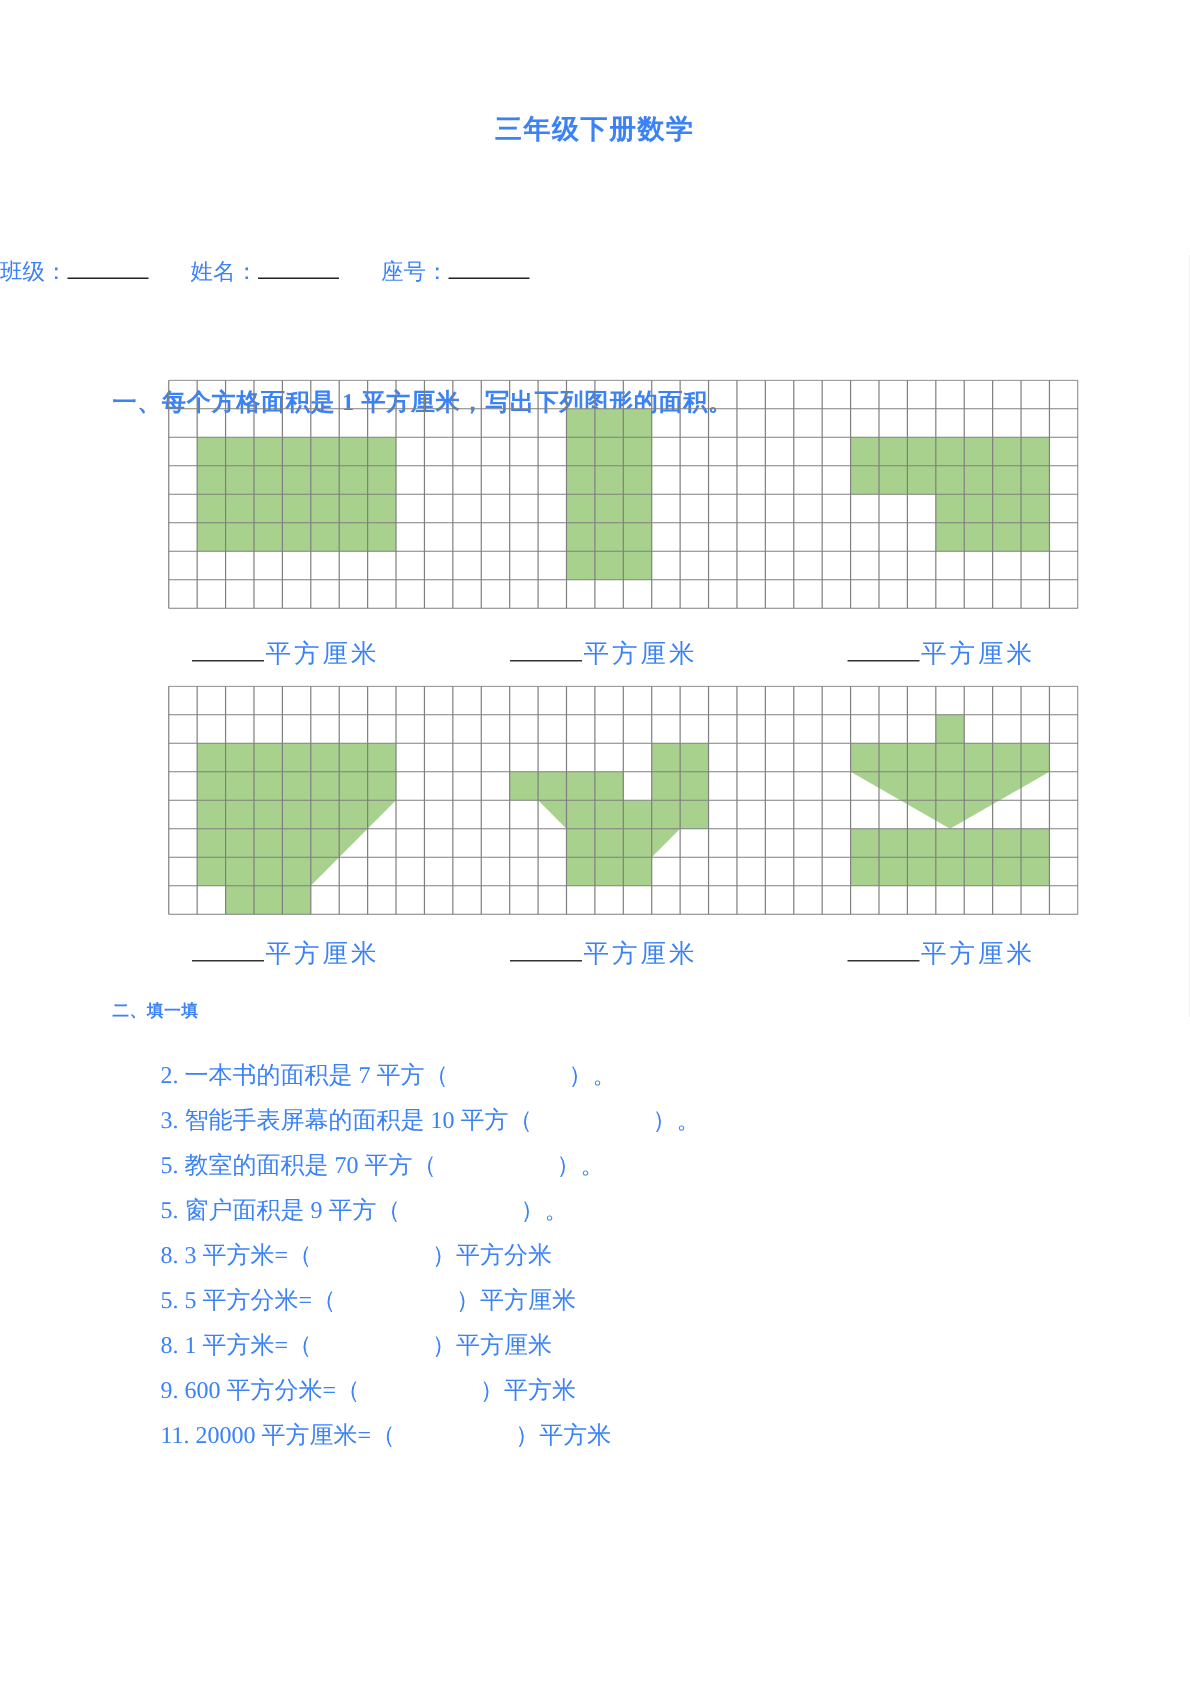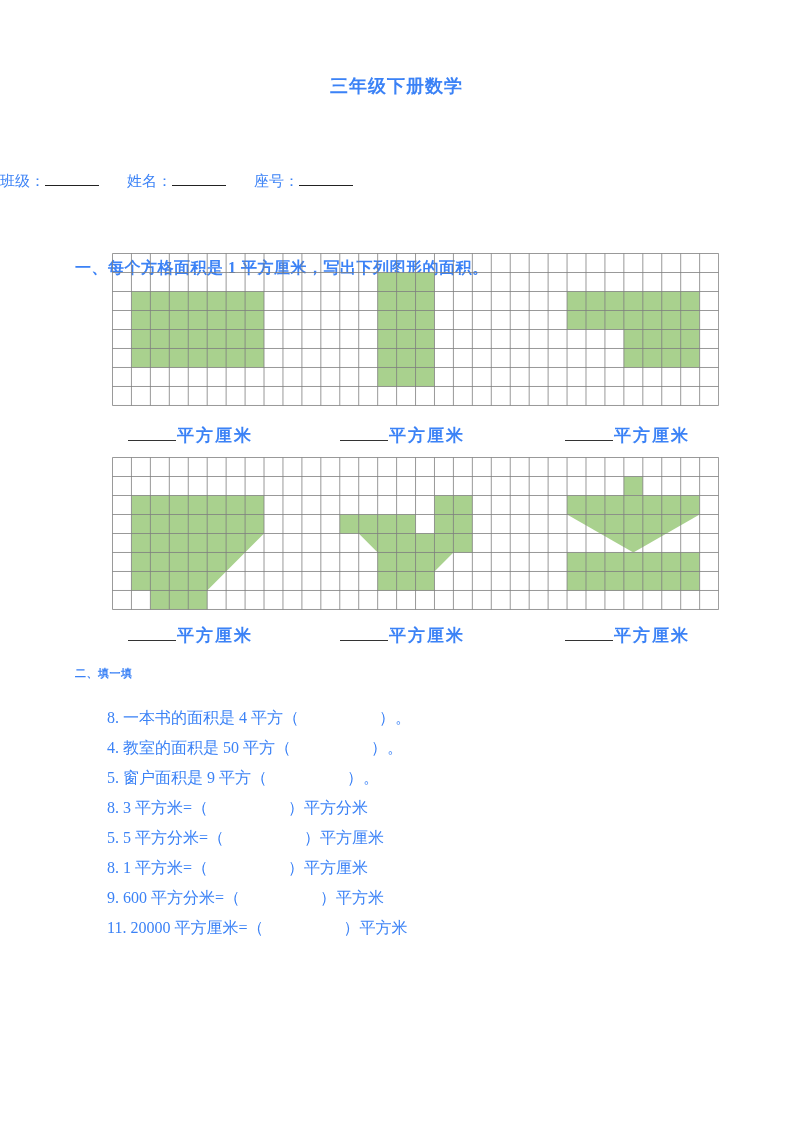--- a/index.html
+++ b/index.html
@@ -28,21 +28,21 @@
   }
   .sec-heading{
     position:absolute;left:75px;font-weight:bold;font-size:16px;
     letter-spacing:0.5px;white-space:pre;
   }
   .sec1{top:222px;margin-top:36px;}
   .sec2{top:666px;font-size:11px;}
   svg.grid{position:absolute;left:112px;display:block;}
   .grid1{top:253px;}
   .grid2{top:457px;}
-  .ans-row{position:absolute;left:0;top:0;width:793px;height:24px;font-weight:bold;}
+  .ans-row{position:absolute;left:0;top:0;width:793px;height:24px;}
   .row1{top:424px;}
   .row2{top:624px;}
   .ans{position:absolute;font-size:17px;letter-spacing:2px;white-space:nowrap;}
   .ans.a1{left:128px;}
   .ans.a2{left:340px;}
   .ans.a3{left:565px;}
   .ansblank{
     display:inline-block;width:48px;height:15px;
     border-bottom:1.5px solid #333;margin-right:1px;
   }
@@ -174,22 +174,23 @@
 
   <div class="ans-row row2">
     <span class="ans a1"><span class="ansblank"></span><span>平方厘米</span></span>
     <span class="ans a2"><span class="ansblank"></span><span>平方厘米</span></span>
     <span class="ans a3"><span class="ansblank"></span><span>平方厘米</span></span>
   </div>
 
   <div class="sec-heading sec2">二、填一填</div>
 
   <div class="questions">
-      <div class="q-item">8. 一本书的面积是 4 平方（                    ）。</div>
-      <div class="q-item">4. 教室的面积是 50 平方（                    ）。</div>
+      <div class="q-item">2. 一本书的面积是 7 平方（                    ）。</div>
+      <div class="q-item">3. 智能手表屏幕的面积是 10 平方（                    ）。</div>
+      <div class="q-item">5. 教室的面积是 70 平方（                    ）。</div>
       <div class="q-item">5. 窗户面积是 9 平方（                    ）。</div>
       <div class="q-item">8. 3 平方米=（                    ）平方分米</div>
       <div class="q-item">5. 5 平方分米=（                    ）平方厘米</div>
       <div class="q-item">8. 1 平方米=（                    ）平方厘米</div>
       <div class="q-item">9. 600 平方分米=（                    ）平方米</div>
       <div class="q-item">11. 20000 平方厘米=（                    ）平方米</div>
     </div>
 
 </div>
 

